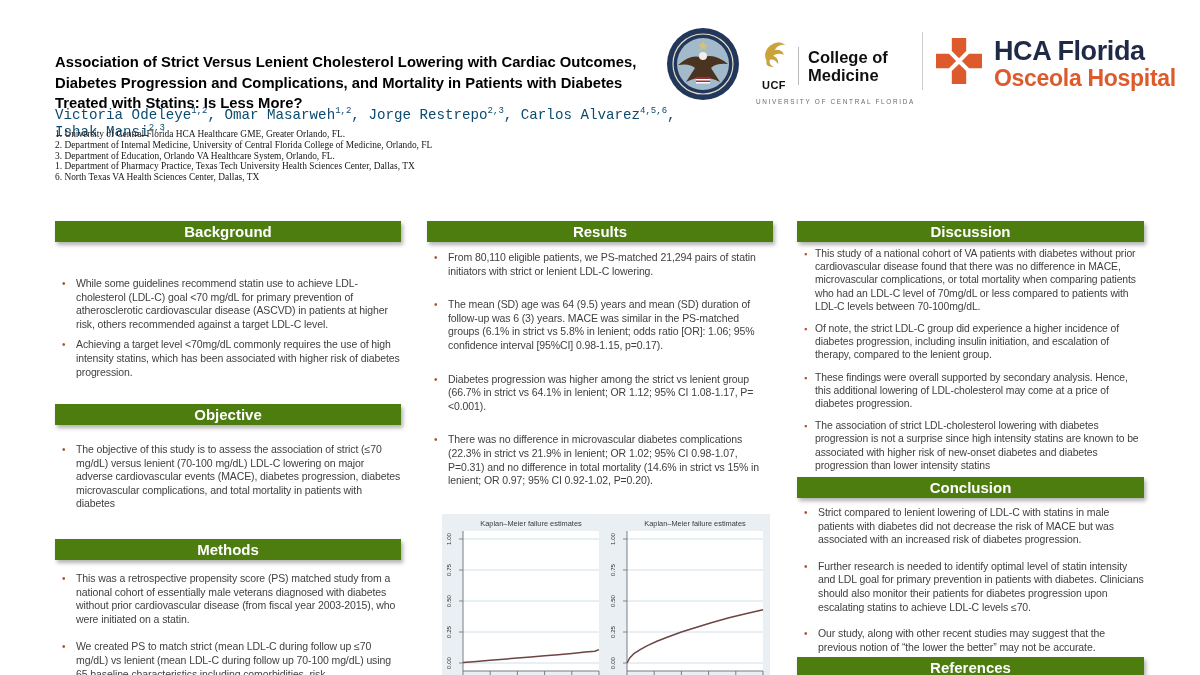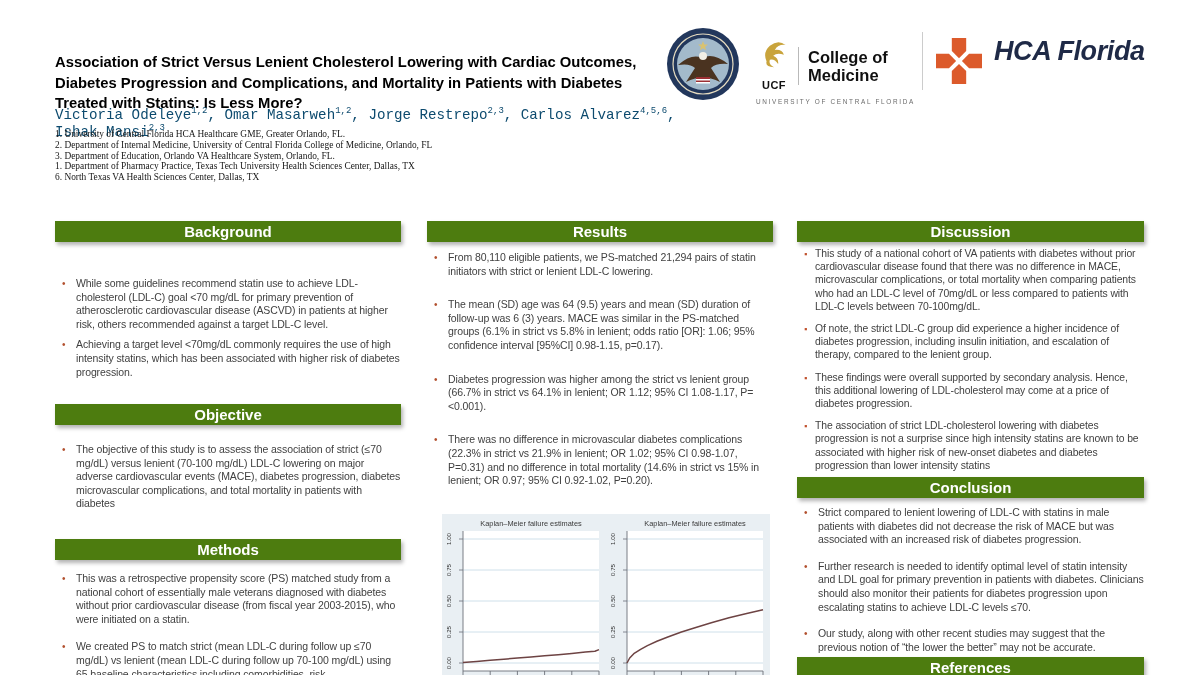--- a/index.html
+++ b/index.html
@@ -19,21 +19,21 @@
   .va-seal{position:absolute;left:666px;top:27px;}
   .ucf{position:absolute;left:756px;top:40px;width:160px;}
   .ucf-row{display:flex;align-items:center;}
   .ucf-mark{width:36px;text-align:center;}
   .ucf-abbr{font-size:11px;font-weight:bold;color:#111;letter-spacing:.5px;margin-top:7px;}
   .ucf-div{width:1px;height:38px;background:#b9b9b9;margin:0 9px 0 6px;}
   .ucf-college{font-size:16.5px;font-weight:bold;color:#101010;line-height:18px;}
   .ucf-univ{margin-top:7px;font-size:6.4px;letter-spacing:1.7px;color:#6a6a6a;white-space:nowrap;}
   .logo-divider{position:absolute;left:922px;top:32px;width:1px;height:58px;background:#cccccc;}
   .hca{position:absolute;left:936px;top:38px;display:flex;align-items:flex-start;}
-  .hca-text{margin-left:12px;line-height:1;font-style:italic;}
+  .hca-text{margin-left:12px;line-height:1;}
   .hca-line1{font-size:27px;font-weight:bold;color:#1f2a47;letter-spacing:-.4px;}
   .hca-line2{font-size:23px;font-weight:bold;color:#dc5a2b;letter-spacing:-.3px;margin-top:2px;}
   
   .section{position:absolute;}
   .sec-bar{background:#4d7c0f;color:#ffffff;font-weight:bold;font-size:15px;height:21px;
            line-height:21px;text-align:center;box-shadow:2px 3px 4px rgba(0,0,0,.3);}
   .blist{margin:0;padding:0;list-style:none;}
   .blist li{position:relative;padding-left:21px;font-size:10.5px;line-height:13.6px;
             color:#414141;letter-spacing:-.1px;}
   .blist li::before{content:"•";position:absolute;left:7px;top:0;color:#b2502e;font-size:10px;}
@@ -104,20 +104,21 @@
 
   <div class="hca">
     <svg width="46" height="46" viewBox="0 0 64 64">
       <polygon points="22,0 42,0 42,18 32,28 22,18" fill="#dc5a2b"></polygon>
       <polygon points="64,22 64,42 46,42 36,32 46,22" fill="#dc5a2b"></polygon>
       <polygon points="42,64 22,64 22,46 32,36 42,46" fill="#dc5a2b"></polygon>
       <polygon points="0,42 0,22 18,22 28,32 18,42" fill="#dc5a2b"></polygon>
     </svg>
     <div class="hca-text">
       <div class="hca-line1">HCA Florida</div>
+      <div class="hca-line2">Osceola Hospital</div>
     </div>
   </div>
 
   <div class="section col1 s-background">
     <div class="sec-bar">Background</div>
     <ul class="blist">
         <li>While some guidelines recommend statin use to achieve LDL-cholesterol (LDL-C) goal &lt;70 mg/dL for primary prevention of atherosclerotic cardiovascular disease (ASCVD) in patients at higher risk, others recommended against a target LDL-C level.</li>
         <li>Achieving a target level &lt;70mg/dL commonly requires the use of high intensity statins, which has been associated with higher risk of diabetes progression.</li>
       </ul>
   </div>

